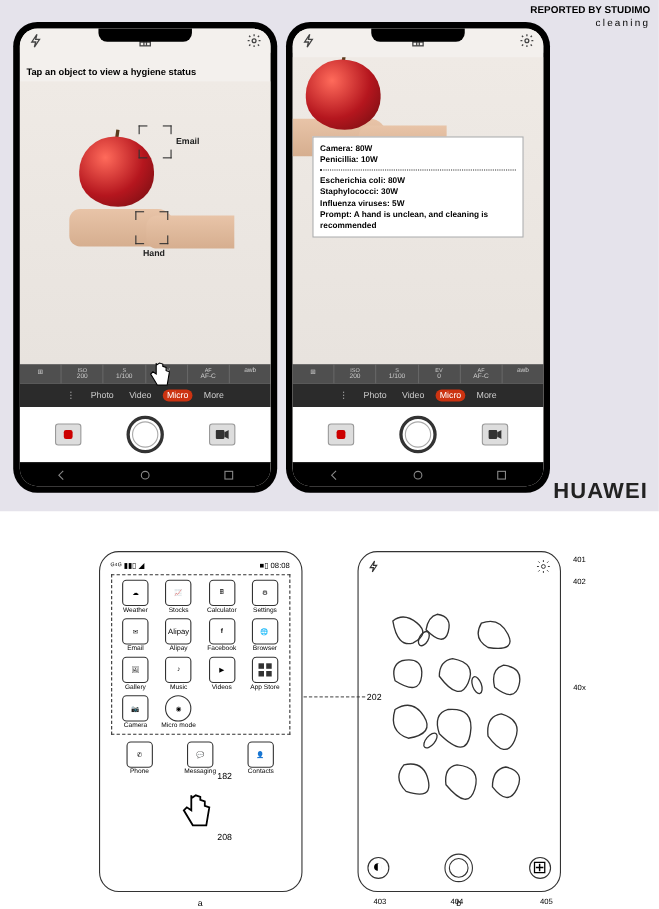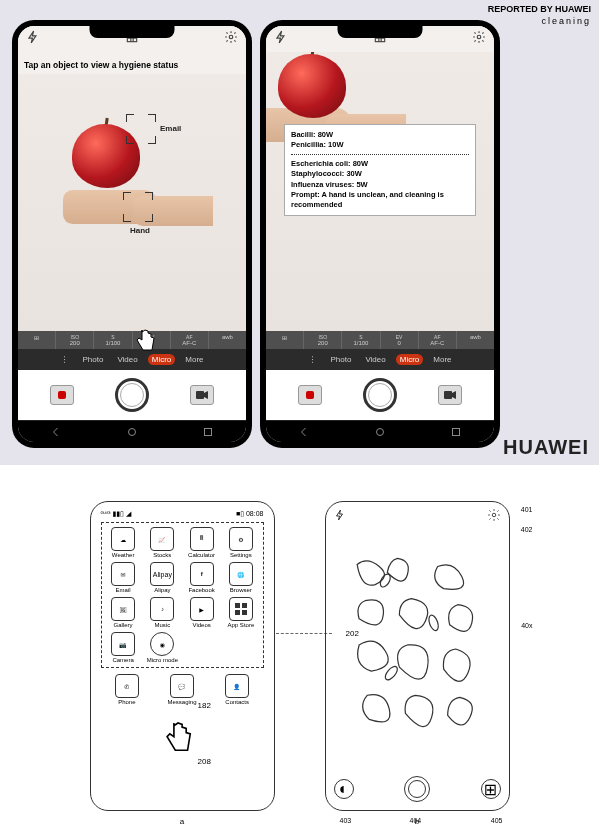--- a/index.html
+++ b/index.html
@@ -49,21 +49,21 @@
 .bottom-section{background:#fff;padding:36px 50px 20px;display:flex;gap:50px;justify-content:center;position:relative}
 .patent-phone{width:185px;height:310px;border:1.5px solid #333;border-radius:18px;padding:8px 10px;position:relative}
 .pp-status{display:flex;justify-content:space-between;font-size:7px;align-items:center}
 .dashed{border:1px dashed #333;padding:4px;margin-top:4px}
 .app-grid{display:grid;grid-template-columns:repeat(4,1fr);gap:4px}
 .app{display:flex;flex-direction:column;align-items:center;font-size:6px;gap:1px}
 .app-icon{width:24px;height:24px;border:1.2px solid #333;border-radius:4px;display:flex;align-items:center;justify-content:center;background:#fff}
 .dock{display:flex;justify-content:space-around;margin-top:6px}
 .finger-cursor{position:absolute;left:72px;top:218px}
 .callout{position:absolute;font-size:8px}
-.c202{left:256px;top:128px}
+.c202{left:244px;top:128px}
 .c207{left:108px;top:200px}
 .c208{left:108px;top:256px}
 .patent-right .screen-area{position:absolute;inset:28px 10px 40px 10px;border:1px dashed transparent}
 .microbe-view{width:100%;height:100%;position:relative}
 .pr-top{position:absolute;top:6px;left:8px;right:8px;display:flex;justify-content:space-between}
 .pr-bottom{position:absolute;bottom:8px;left:8px;right:8px;display:flex;justify-content:space-between;align-items:center}
 .pr-shutter{width:26px;height:26px;border:1.5px solid #333;border-radius:50%;display:flex;align-items:center;justify-content:center}
 .pr-shutter::after{content:"";width:16px;height:16px;border:1px solid #333;border-radius:50%}
 .pr-side{width:20px;height:20px;border:1.2px solid #333;border-radius:50%;display:flex;align-items:center;justify-content:center}
 .dash-lead{position:absolute;border-top:1px dashed #666}
@@ -73,21 +73,21 @@
 .r40x{position:absolute;right:-24px;top:120px;font-size:7px}
 .r403{position:absolute;left:14px;bottom:-14px;font-size:7px}
 .r404{position:absolute;left:84px;bottom:-14px;font-size:7px}
 .r405{position:absolute;right:6px;bottom:-14px;font-size:7px}
 </style>
 </head>
 <body>
 
 <div class="top-section">
   <div class="credit">
-    <div>REPORTED BY HUAWEI</div>
+    <div>REPORTED BY STUDIMO</div>
     <div class="sub">cleaning</div>
   </div>
 
   <div class="phones">
 
     <div class="phone">
       <div class="notch"></div>
       <div class="screen">
         <div class="topbar">
           <svg viewBox="0 0 24 24" fill="none" stroke="#444" stroke-width="2">
@@ -190,21 +190,21 @@
         <div class="viewport" style="margin-top:4px">
           <div class="hand" style="top:46px;left:-20px">
               <div class="palm"></div>
               <div class="arm"></div>
             </div>
           <div class="apple" style="top:-4px;left:10px">
               <div class="stem"></div>
               <div class="body"></div>
             </div>
           <div class="overlay">
-            <div>Bacilli: 80W</div>
+            <div>Camera: 80W</div>
             <div>Penicillia: 10W</div>
             <hr>
             <div>Escherichia coli: 80W</div>
             <div>Staphylococci: 30W</div>
             <div>Influenza viruses: 5W</div>
             <div>Prompt: A hand is unclean, and cleaning is recommended</div>
           </div>
         </div>
         <div class="cam-meta">
           <div>⊞</div>

